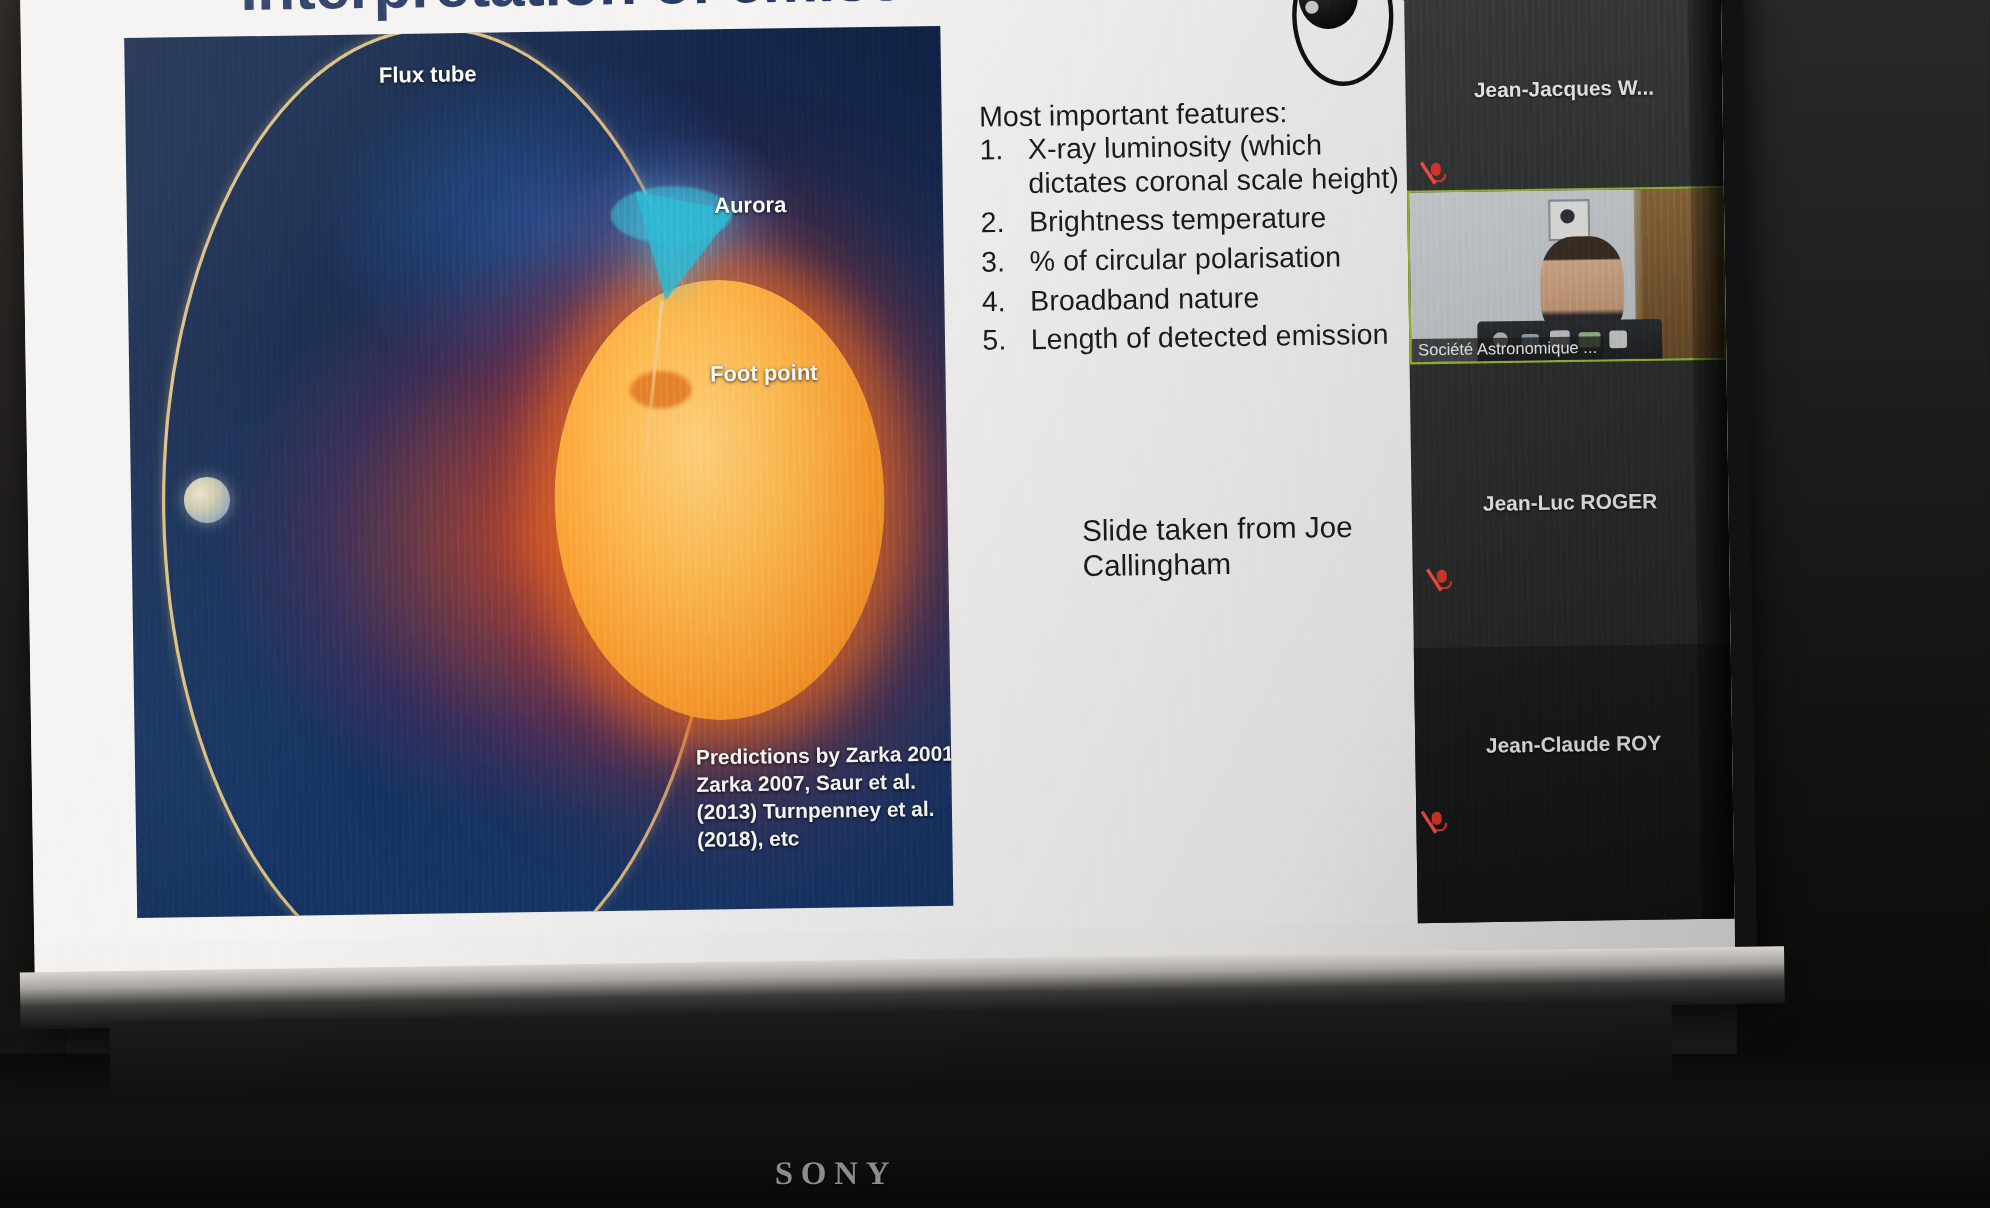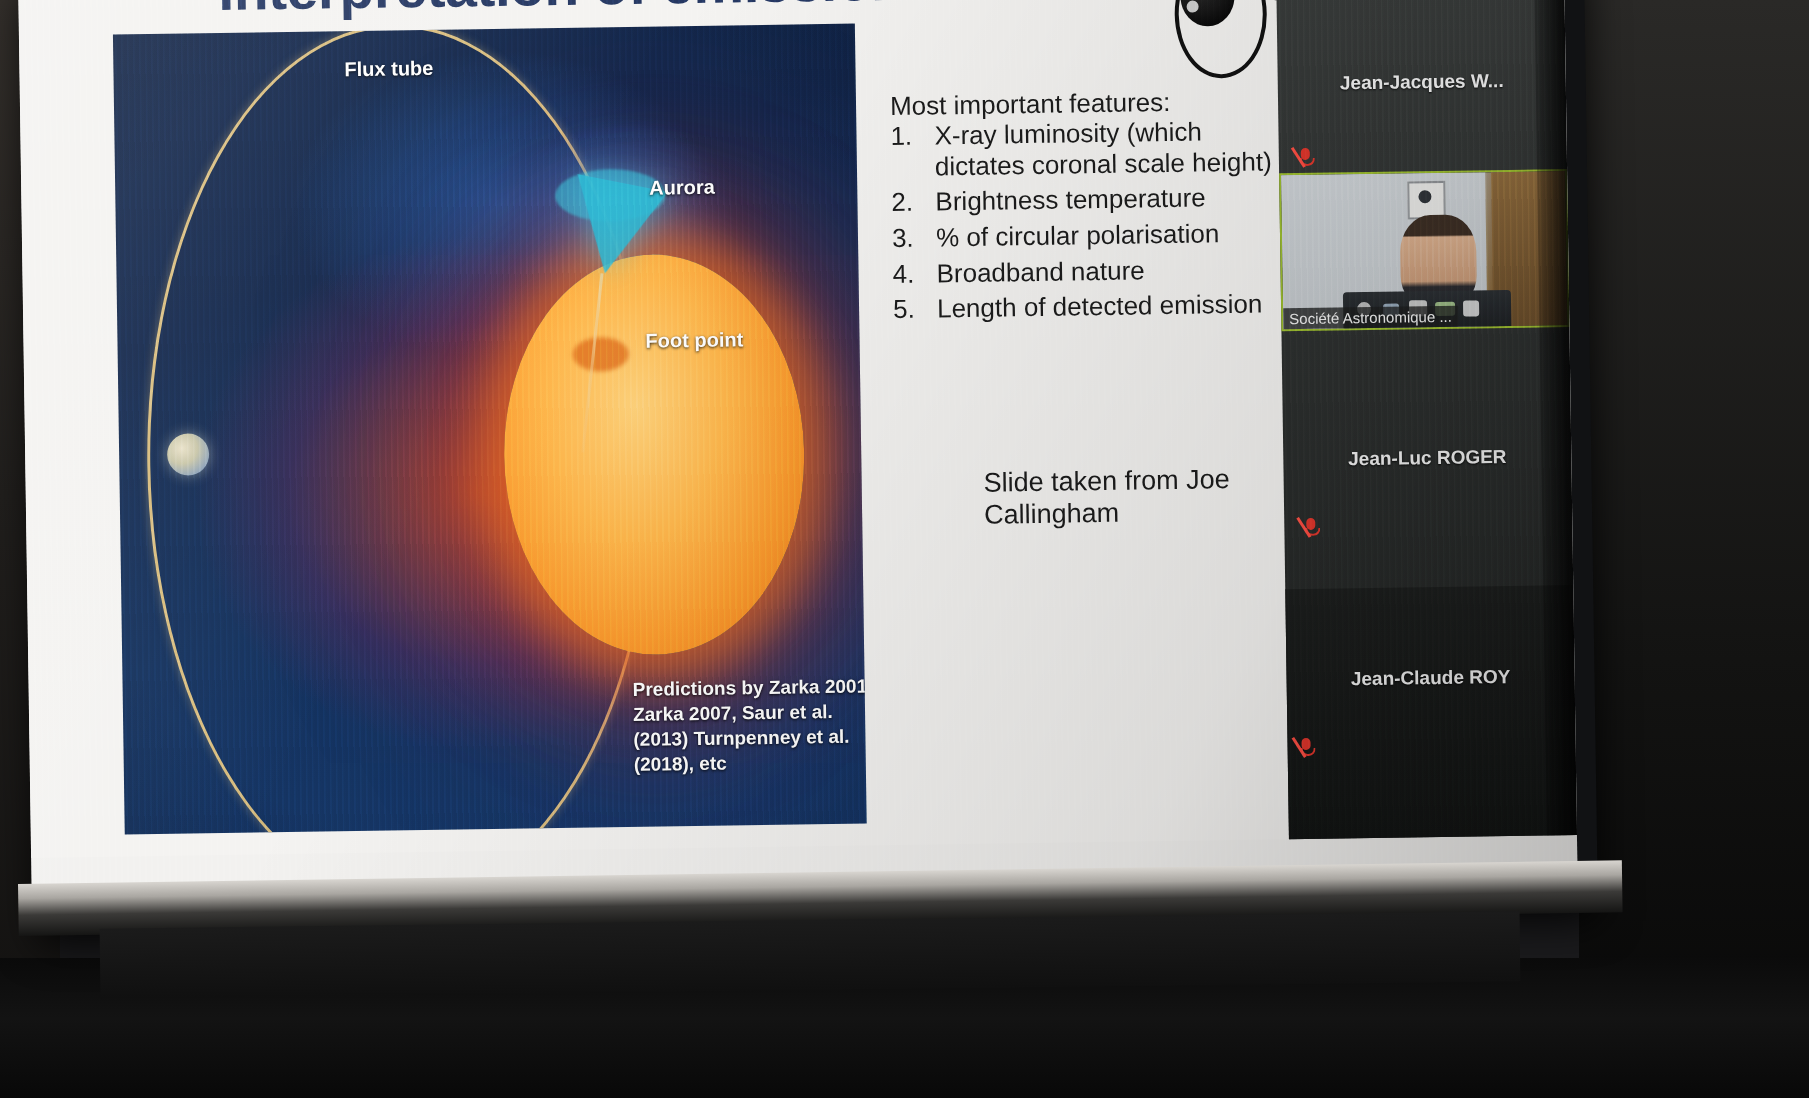--- a/index.html
+++ b/index.html
@@ -353,13 +353,14 @@
       <div id="strip-darkright"></div>
 
     </div>
 
     <div id="moire"></div>
     <div id="glare"></div>
   </div>
 
   <div id="bezel-bottom"></div>
   <div id="stand-neck"></div>
+  <div id="sony">SONY</div>
 </div>
 
 </body></html>

